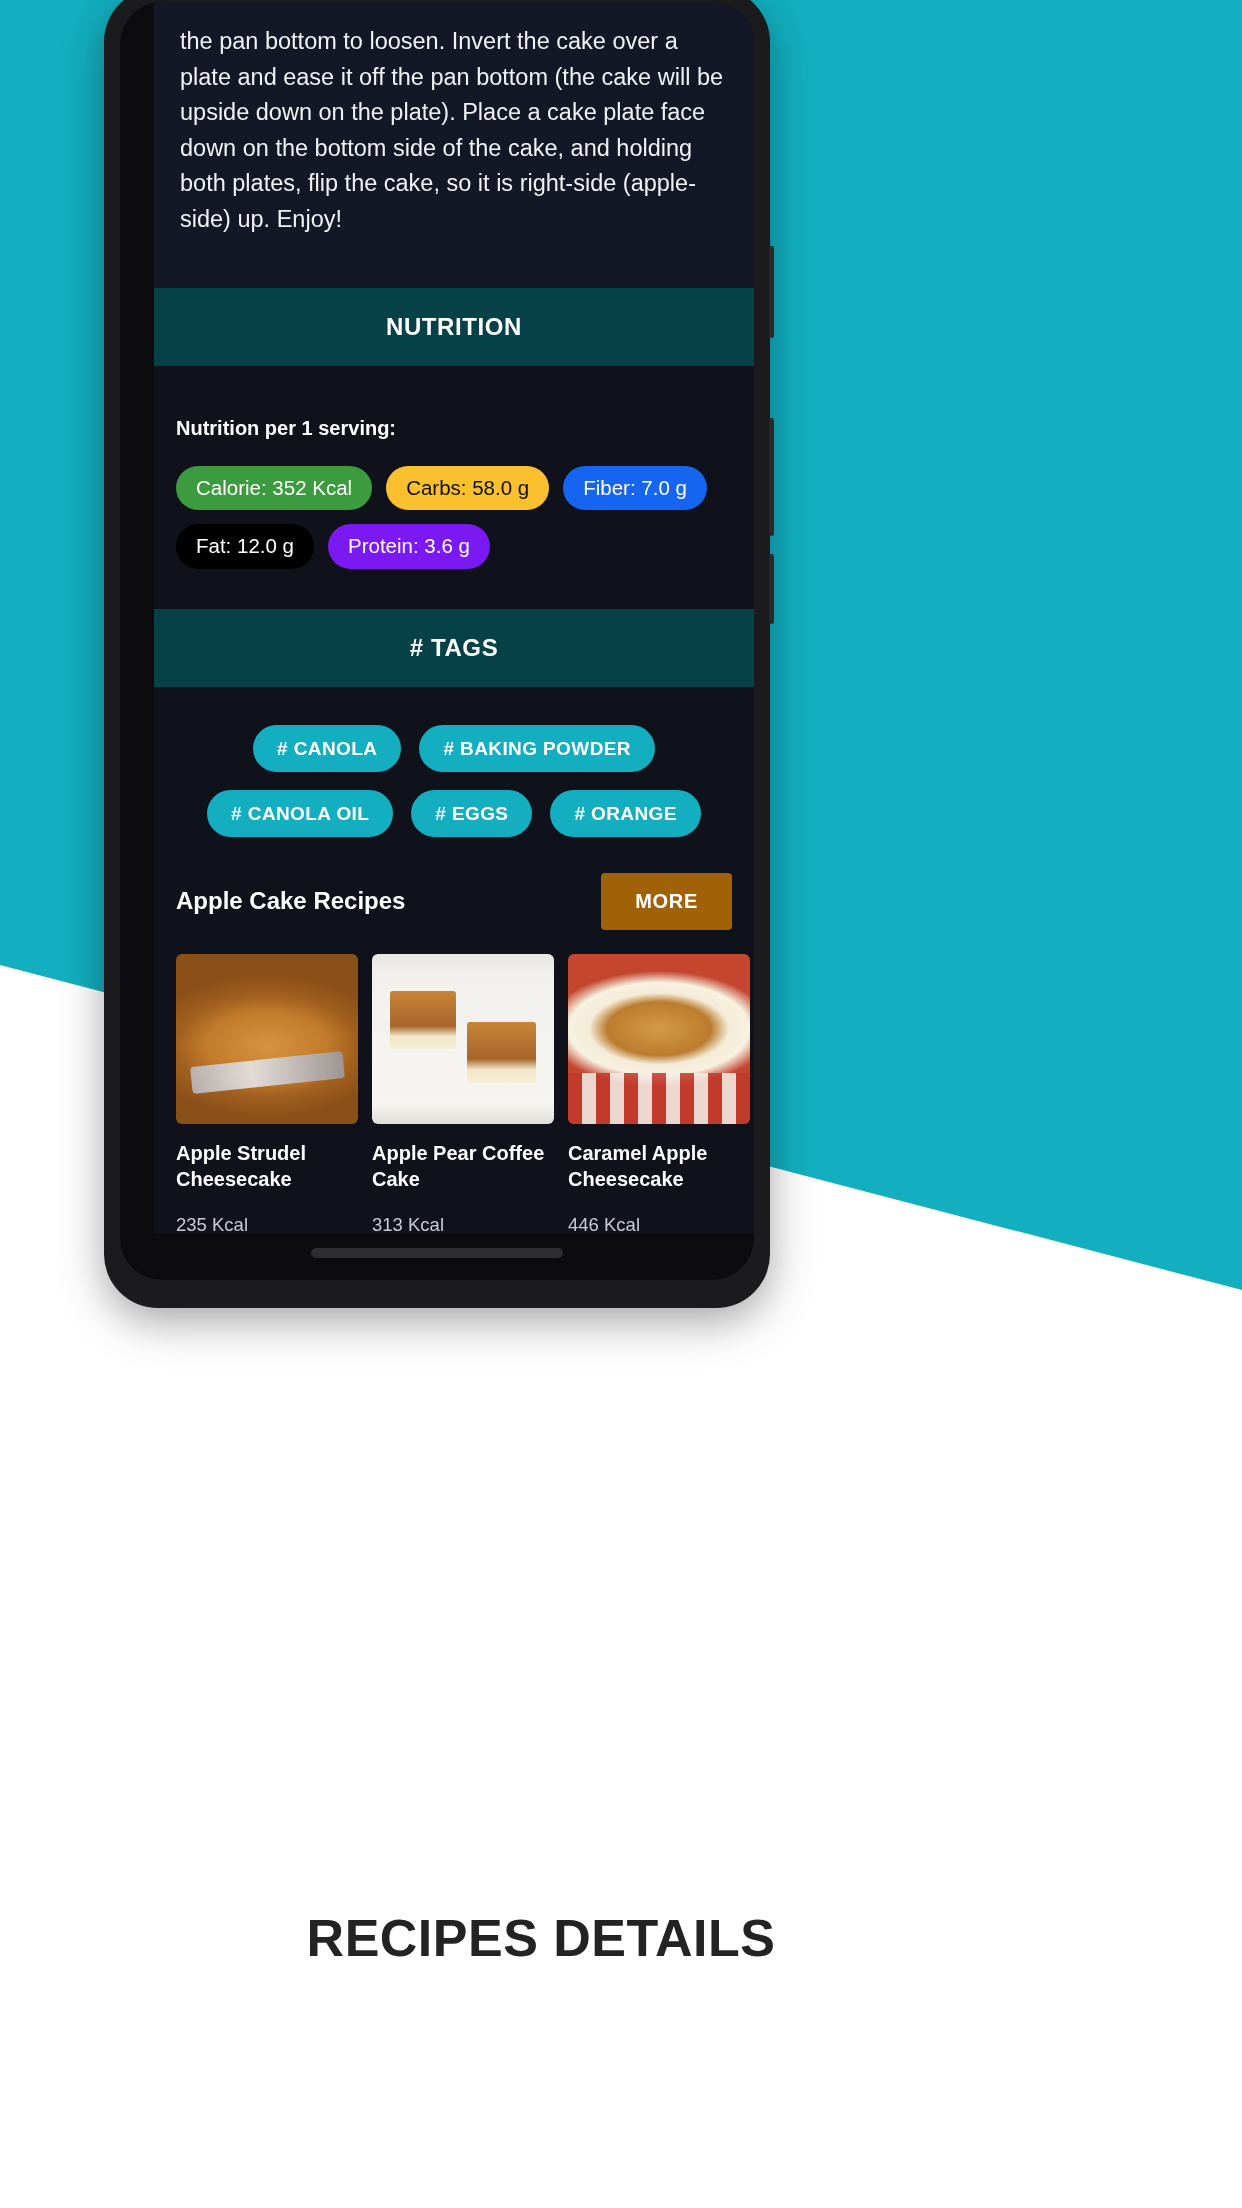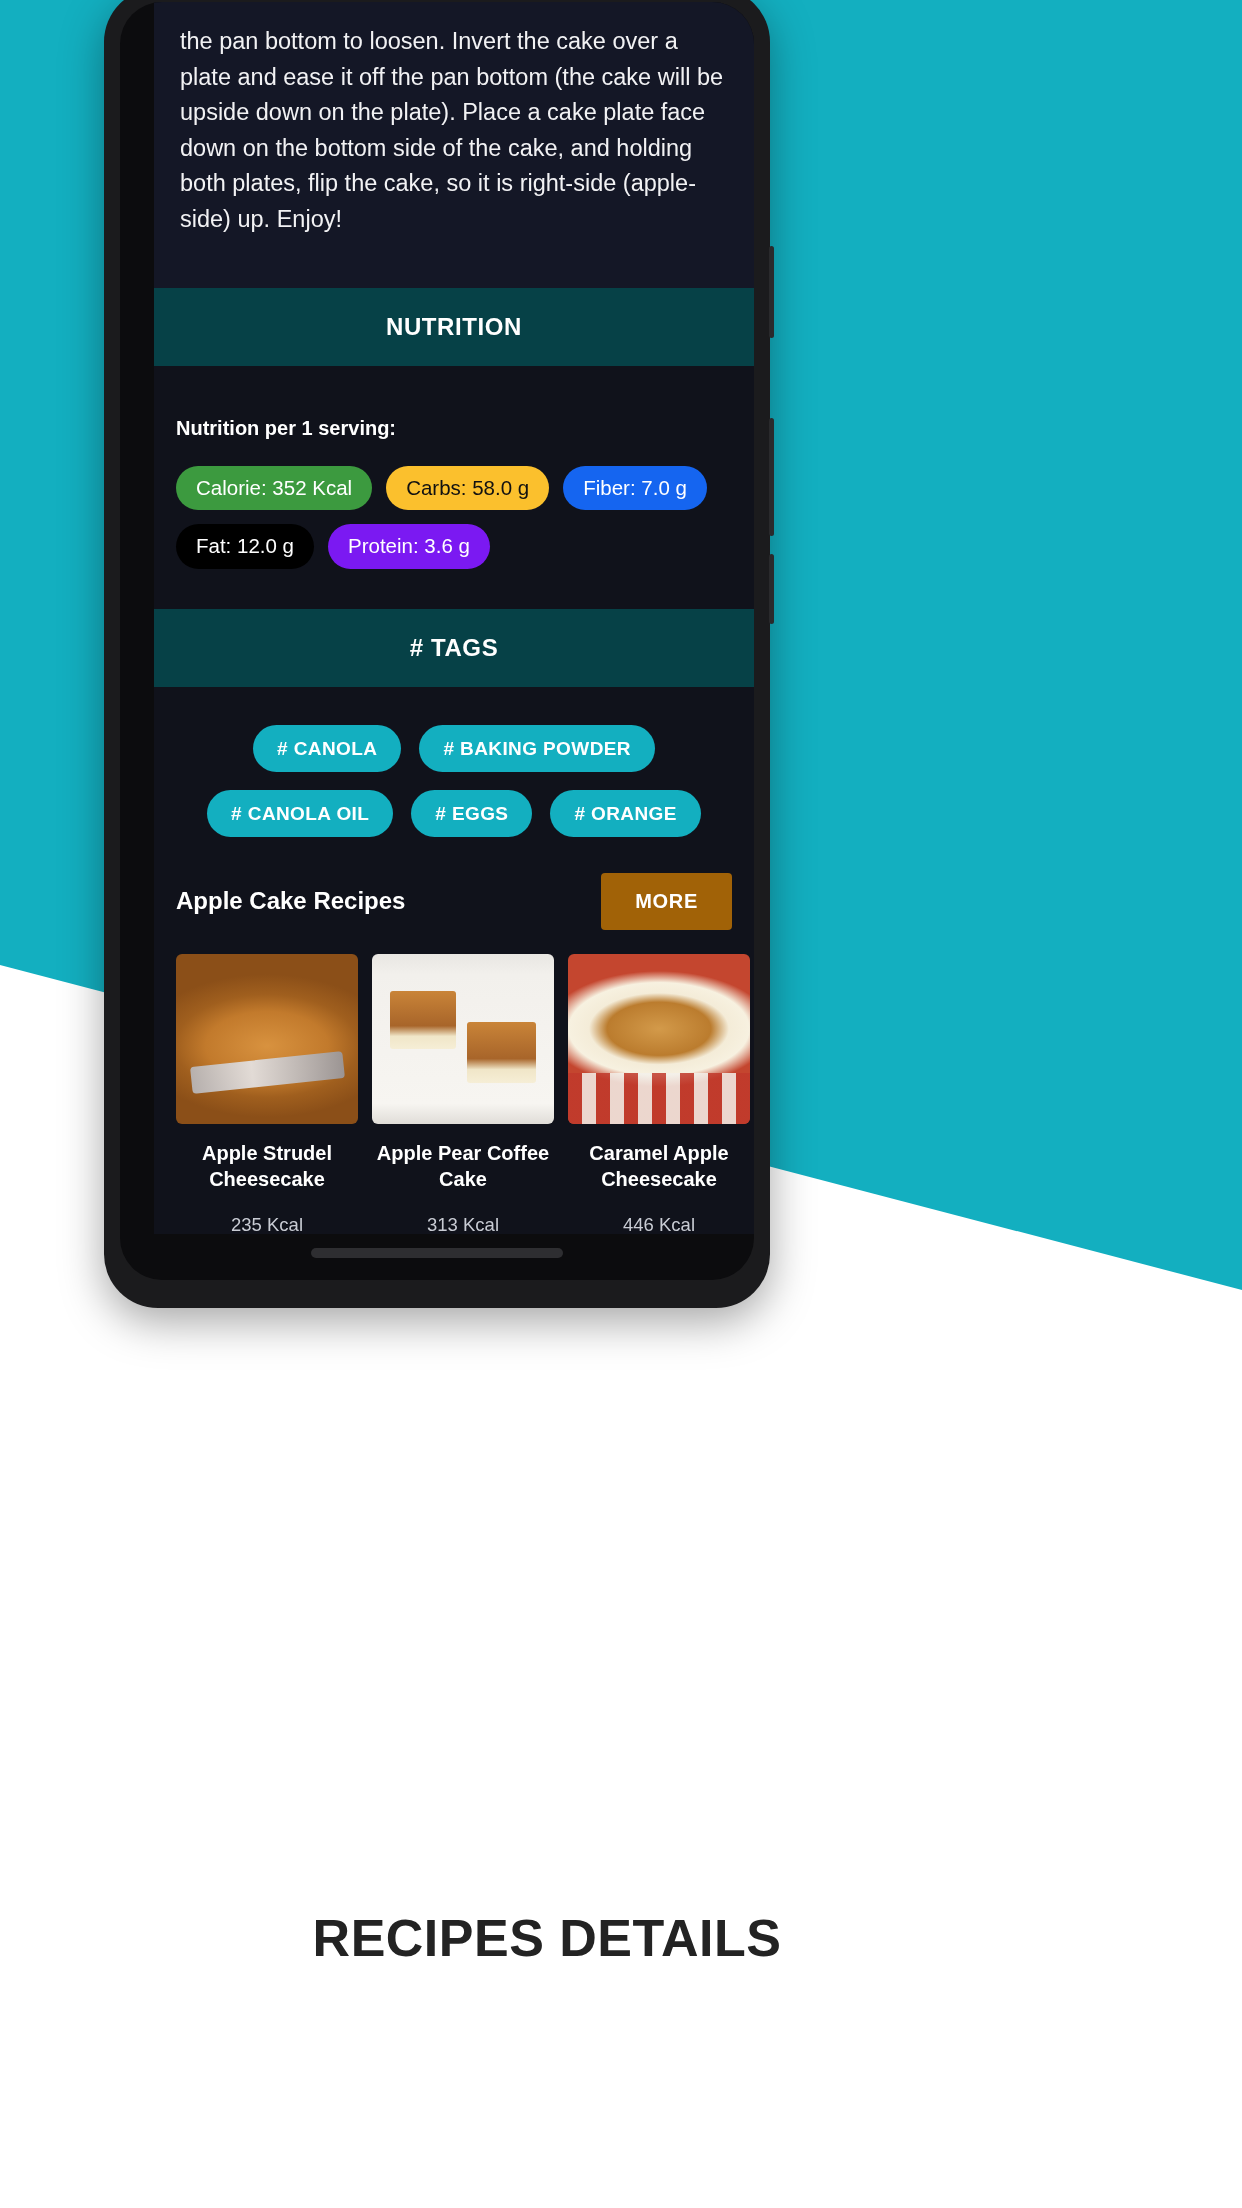--- a/index.html
+++ b/index.html
@@ -85,21 +85,21 @@
     padding: 14px 22px 10px 22px; background: #10121b;
   }
   .rel-title { color: #ffffff; font-weight: 700; font-size: 24px; }
   .more-btn {
     background: #a16207; color: #ffffff; font-weight: 700; font-size: 20px;
     letter-spacing: .7px; border: none; border-radius: 4px; padding: 17px 34px;
     cursor: pointer;
   }
 
   .cards { display: flex; gap: 14px; padding: 14px 22px 26px 22px; background: #10121b; }
-  .card { width: 182px; flex: 0 0 182px; text-align: center; }
+  .card { width: 182px; flex: 0 0 182px; }
   .card-img { width: 182px; height: 170px; border-radius: 6px; overflow: hidden; position: relative; }
   .card-name { color: #ffffff; font-weight: 700; font-size: 20px; line-height: 26px; margin-top: 16px; }
   .card-kcal { color: #c9ccd4; font-size: 18.5px; margin-top: 22px; }
 
   
   .food1 { background:
       radial-gradient(ellipse 70% 42% at 50% 54%, #d8923f 0%, #c27a2c 48%, #a05f1e 72%, #8b4f18 100%),
       linear-gradient(180deg,#3f6b33 0%, #2c4a24 14%, #7c1f1f 26%, #b8b0a4 55%, #c0392b 78%, #8e2b20 100%); }
   .food1::after { content:""; position:absolute; left:8%; top:62%; width:84%; height:16%;
       background: linear-gradient(90deg,#b9b9bd,#e5e5e8 40%,#9a9aa0); border-radius:4px; transform: rotate(-6deg); opacity:.9; }
@@ -109,21 +109,21 @@
       background: linear-gradient(180deg,#c98438,#a8652a 60%,#f0e6c8 78%,#f6eed6 100%); border-radius:3px; }
   .food2::after { content:""; position:absolute; left:52%; top:40%; width:38%; height:36%;
       background: linear-gradient(180deg,#c98438,#a8652a 60%,#f0e6c8 78%,#f6eed6 100%); border-radius:3px; }
   .food3 { background:
       radial-gradient(ellipse 62% 34% at 50% 44%, #d39a4a 0%, #bb7c2e 46%, #f4ecd8 62%, #f7f1e0 80%, #c4462f 100%),
       linear-gradient(180deg,#6a4a2c 0%, #8a5a33 18%, #f2ece0 48%, #c0392b 72%, #a32d22 100%); }
   .food3::after { content:""; position:absolute; left:0; top:70%; width:100%; height:30%;
       background: repeating-linear-gradient(90deg,#c0392b 0 14px,#f3f0ea 14px 28px); opacity:.85; }
 
   
-  .promo { position: absolute; left: 6px; top: 1908px; width: 1038px; text-align: center; padding-left: 44px; }
+  .promo { position: absolute; left: 0; top: 1908px; width: 1038px; text-align: center; padding-left: 44px; }
   .promo-title { color: #232323; font-weight: 700; font-size: 52px; letter-spacing: .5px; }
   .promo-sub { color: #2d2d2d; font-weight: 400; font-size: 39px; line-height: 68px; letter-spacing: 1.6px; margin-top: 22px; }
 </style>
 </head>
 <body>
 
 <div class="page">
 
   <div class="bg-teal-right"></div>
   <div class="bg-white-bottom"></div>

